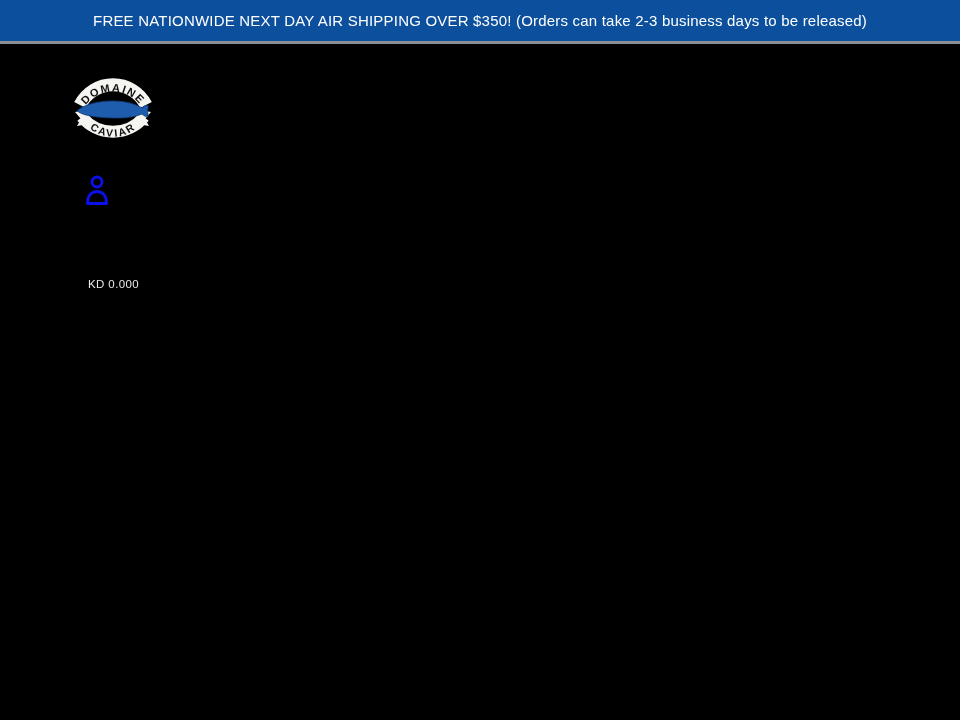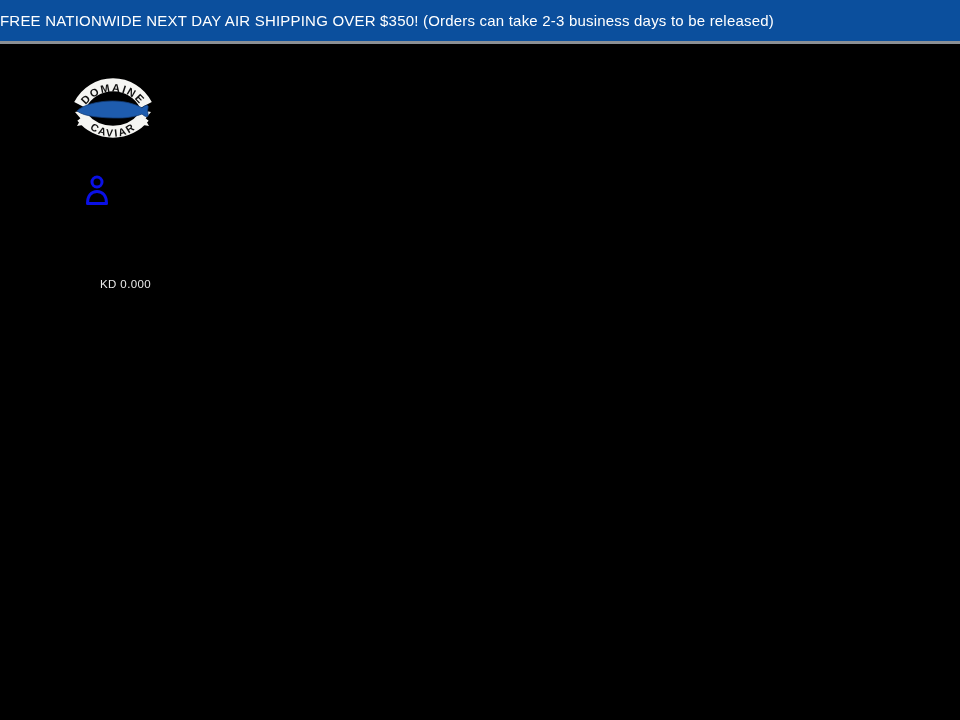--- a/index.html
+++ b/index.html
@@ -20,21 +20,21 @@
     width:960px;height:720px;
     background:var(--page-bg);
     overflow:hidden;
     font-family:"Liberation Sans", sans-serif;
   }
   .announcement-bar{
     position:absolute;left:0;top:0;
     width:960px;height:44px;
     background:var(--banner-bg);
     border-bottom:3px solid var(--separator);
-    display:flex;align-items:center;
+    display:flex;align-items:center;justify-content:center;
   }
   .announcement-bar .announcement-text{
     color:var(--banner-text);
     font-size:15px;
     letter-spacing:0.2px;
     white-space:nowrap;
   }
   .site-header{
     position:absolute;left:0;top:47px;
     width:960px;height:673px;
@@ -43,21 +43,21 @@
     position:absolute;left:73px;top:28px;
     width:80px;height:66px;
     display:block;cursor:pointer;
   }
   .account-link{
     position:absolute;left:83px;top:126px;
     width:28px;height:34px;
     display:block;cursor:pointer;
   }
   .cart-link{
-    position:absolute;left:100px;top:231px;
+    position:absolute;left:88px;top:231px;
     height:16px;
     display:block;cursor:pointer;
     color:var(--price-text);
     font-size:11.5px;
     letter-spacing:0.4px;
     text-decoration:none;
     white-space:nowrap;
   }
   svg{display:block;}
   .arc-text{

